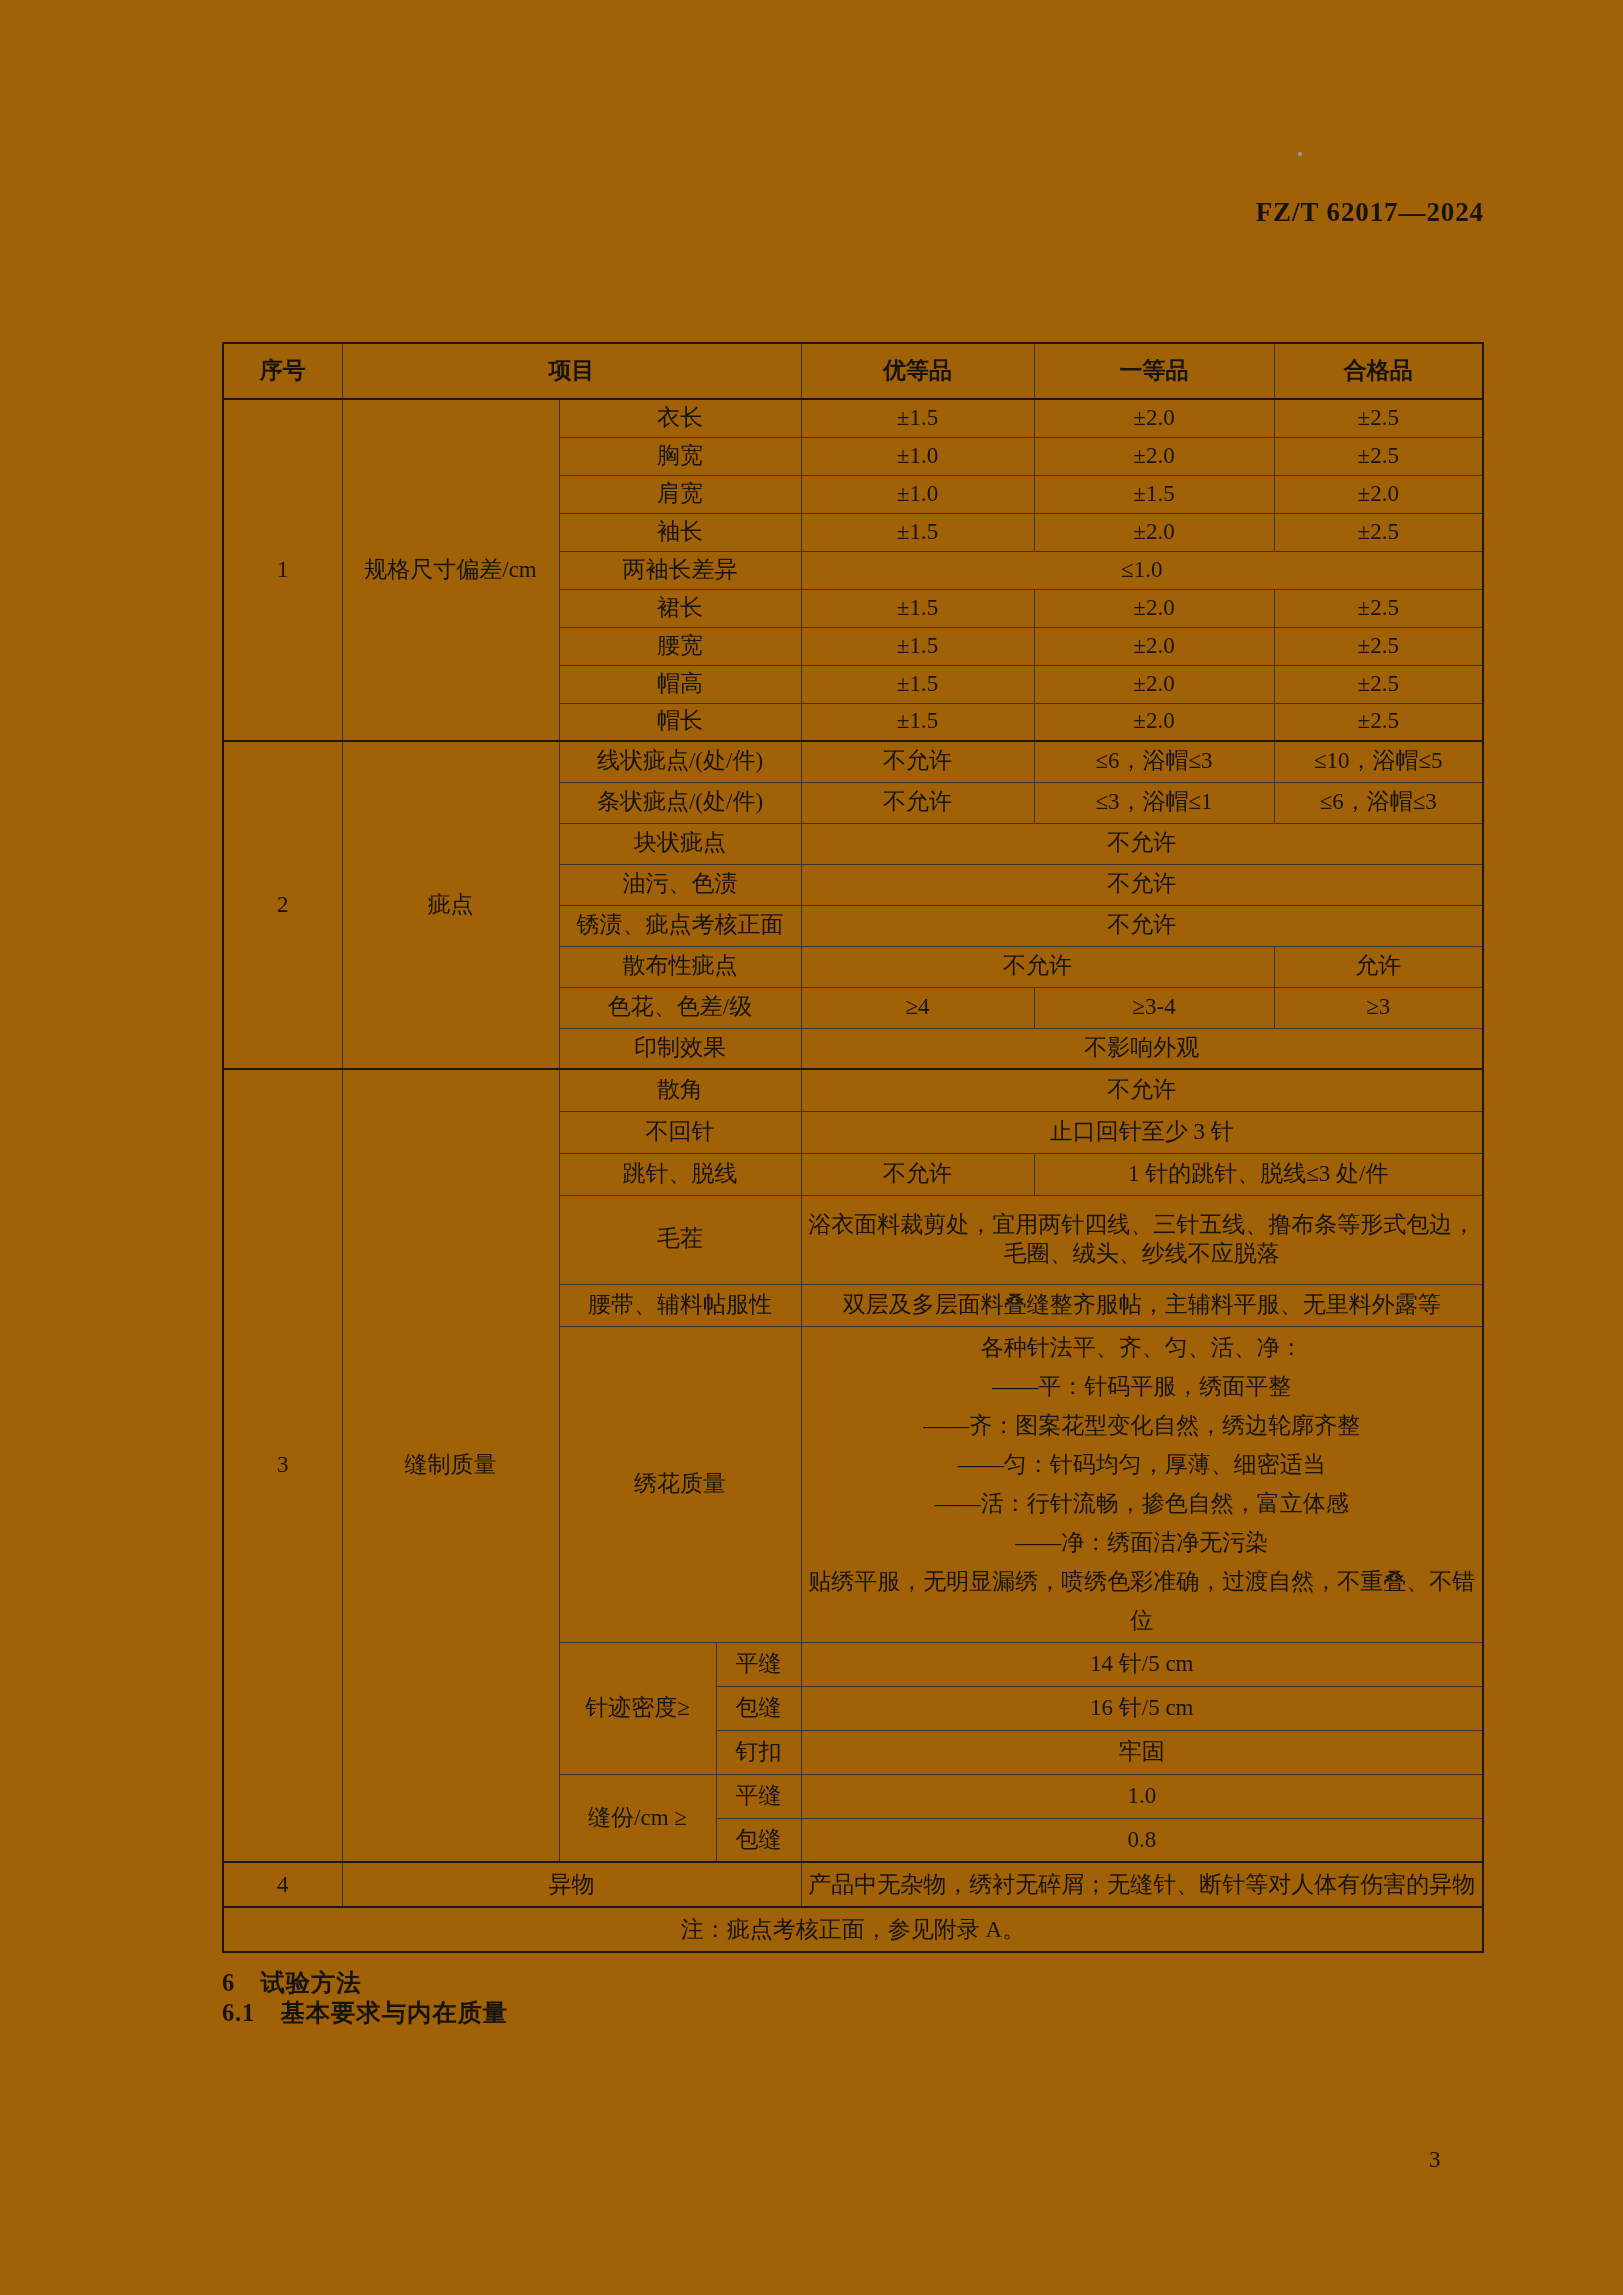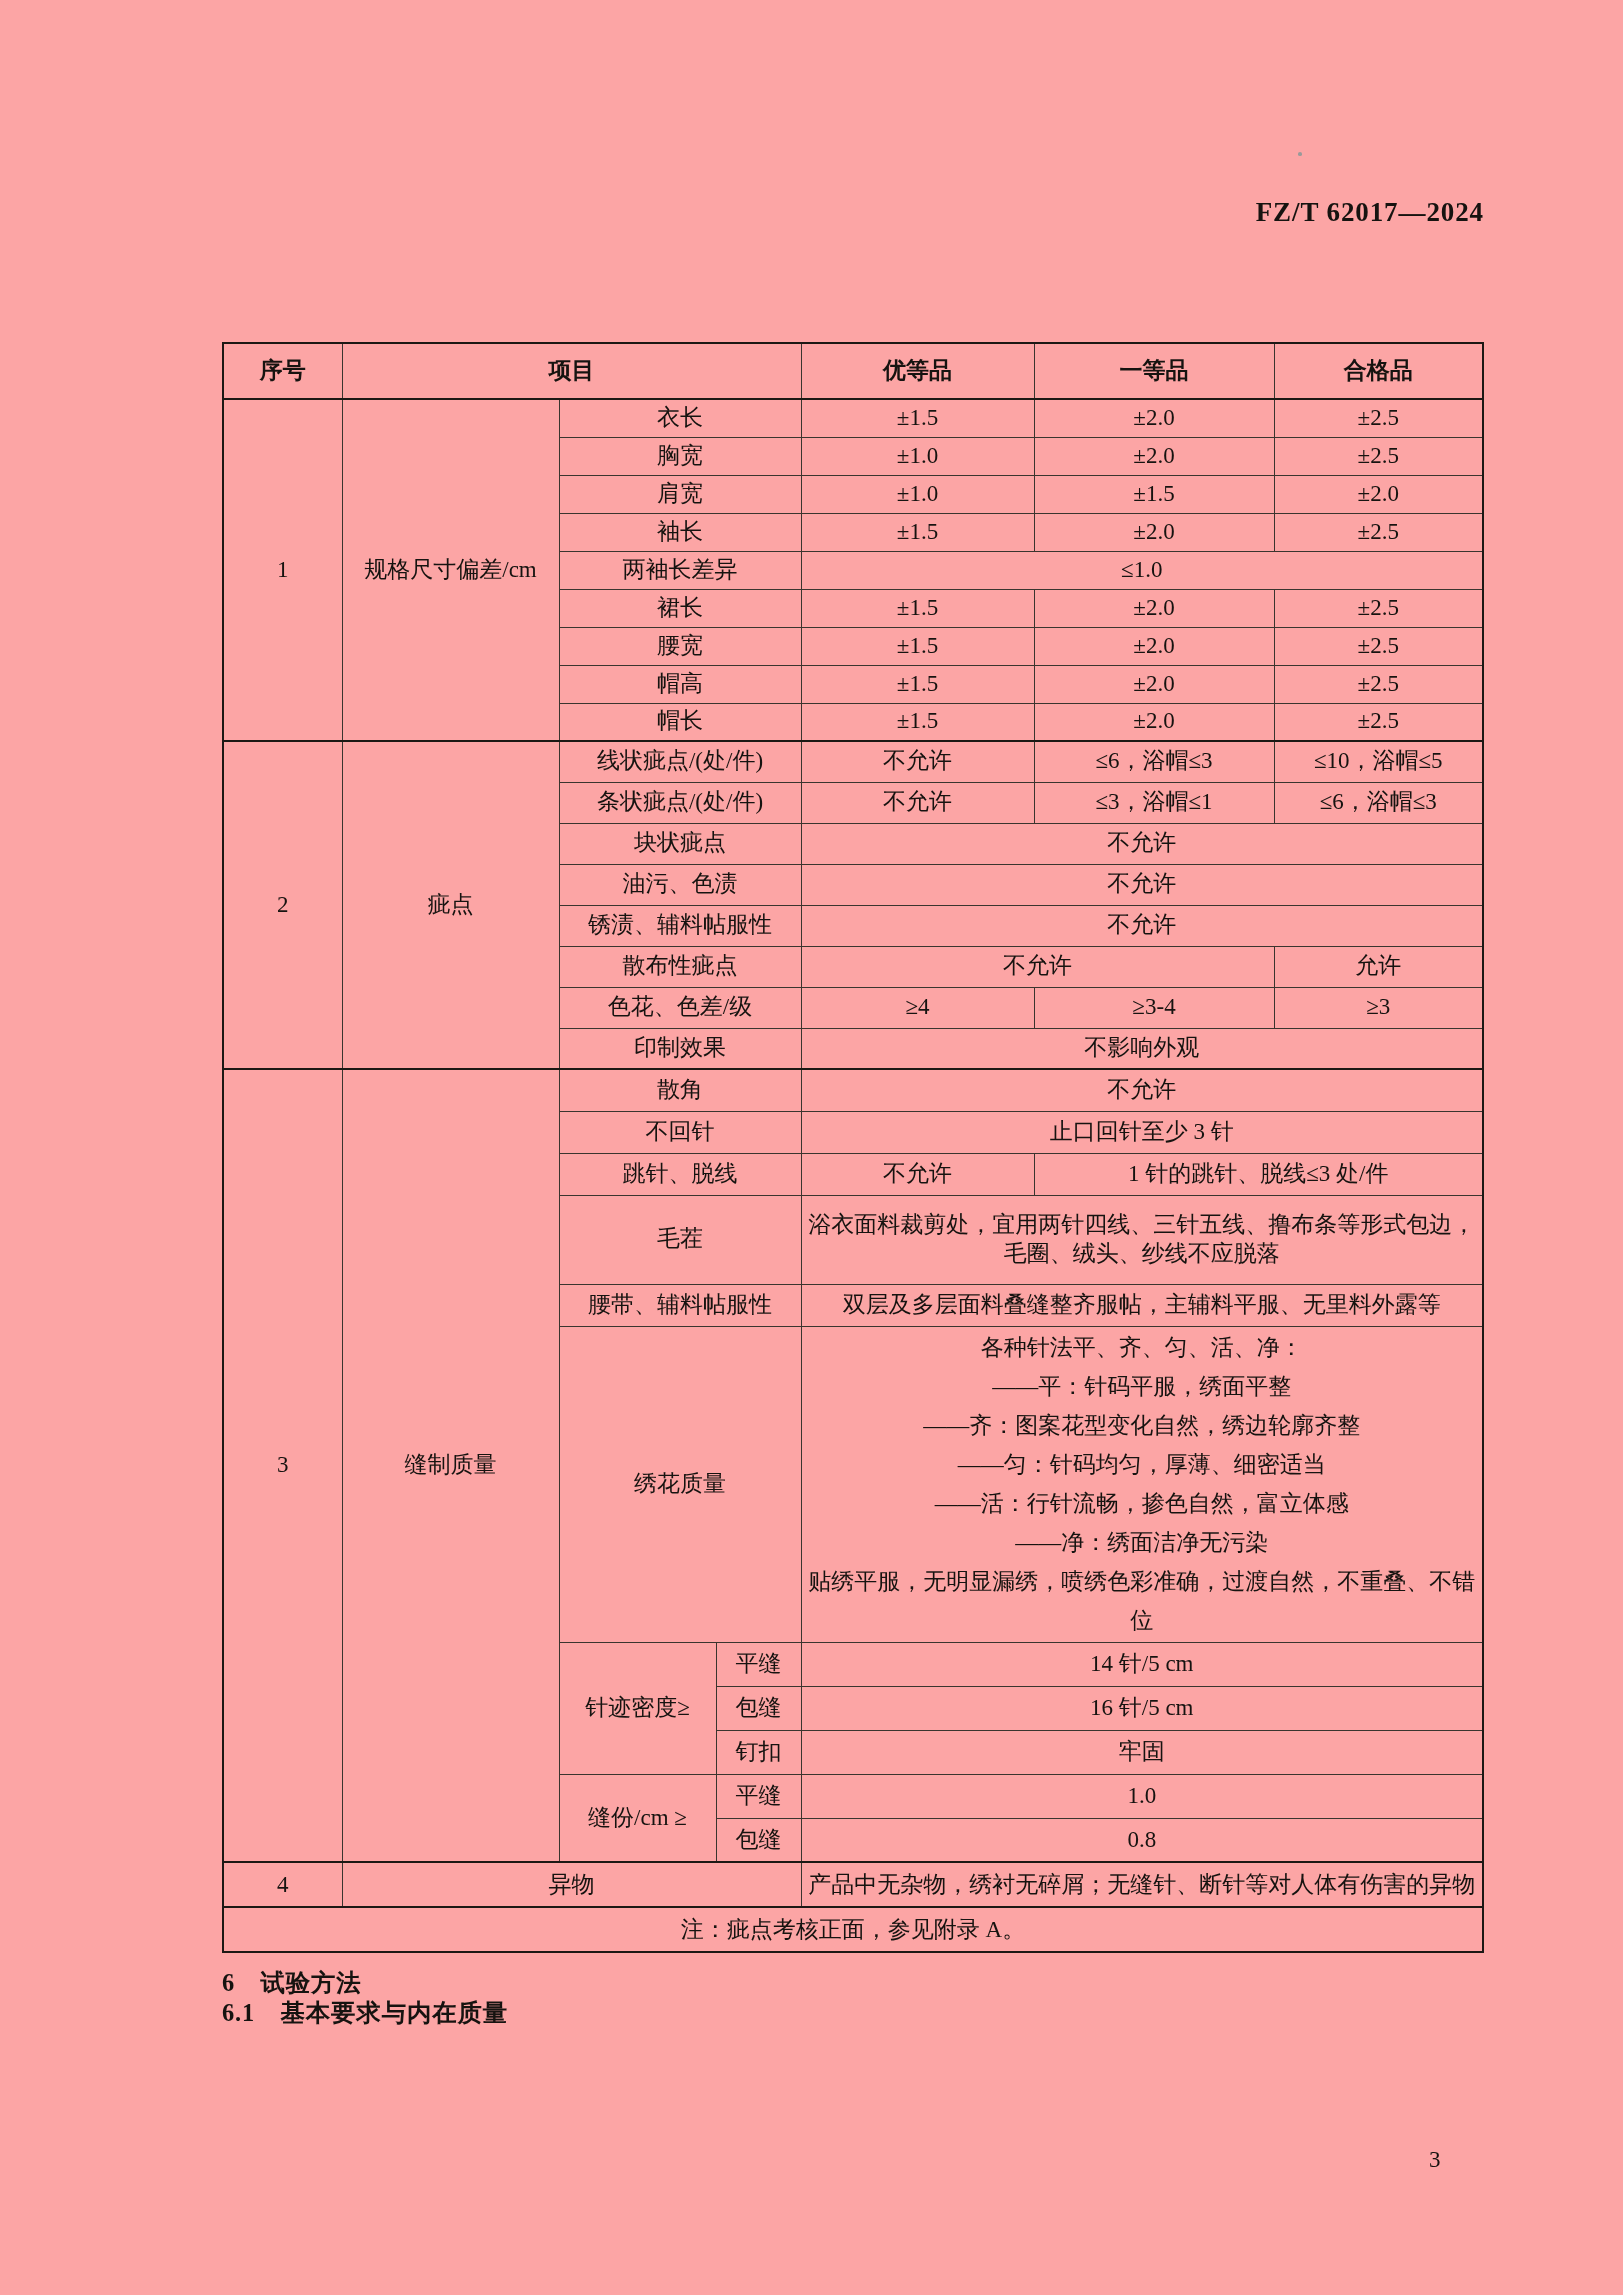--- a/index.html
+++ b/index.html
@@ -1,19 +1,19 @@
 <!DOCTYPE html>
 <html style="font-size:14px"><head>
 <meta charset="utf-8">
 <style>
   html,body{margin:0;padding:0;background:#e8e8e8;}
   .page{
     position:relative;
     width:1624px;height:2295px;
-    background:#fca5a5;
+    background:#a16207;
     font-family:"Liberation Serif","DejaVu Serif",serif;
     color:#161310;
     overflow:hidden;
   }
   .doc-code{
     position:absolute;top:197px;right:140px;
     font-size:27px;font-weight:bold;letter-spacing:0.9px;
   }
   .speck{
     position:absolute;left:1298px;top:152px;width:4.4px;height:3.5px;
@@ -160,21 +160,21 @@
       </tr>
       <tr class="r47">
         <td colspan="2">块状疵点</td>
         <td colspan="3">不允许</td>
       </tr>
       <tr class="r47">
         <td colspan="2">油污、色渍</td>
         <td colspan="3">不允许</td>
       </tr>
       <tr class="r47">
-        <td colspan="2">锈渍、辅料帖服性</td>
+        <td colspan="2">锈渍、疵点考核正面</td>
         <td colspan="3">不允许</td>
       </tr>
       <tr class="r47">
         <td colspan="2">散布性疵点</td>
         <td colspan="2">不允许</td>
         <td>允许</td>
       </tr>
       <tr class="r47">
         <td colspan="2">色花、色差/级</td>
         <td>≥4</td>

